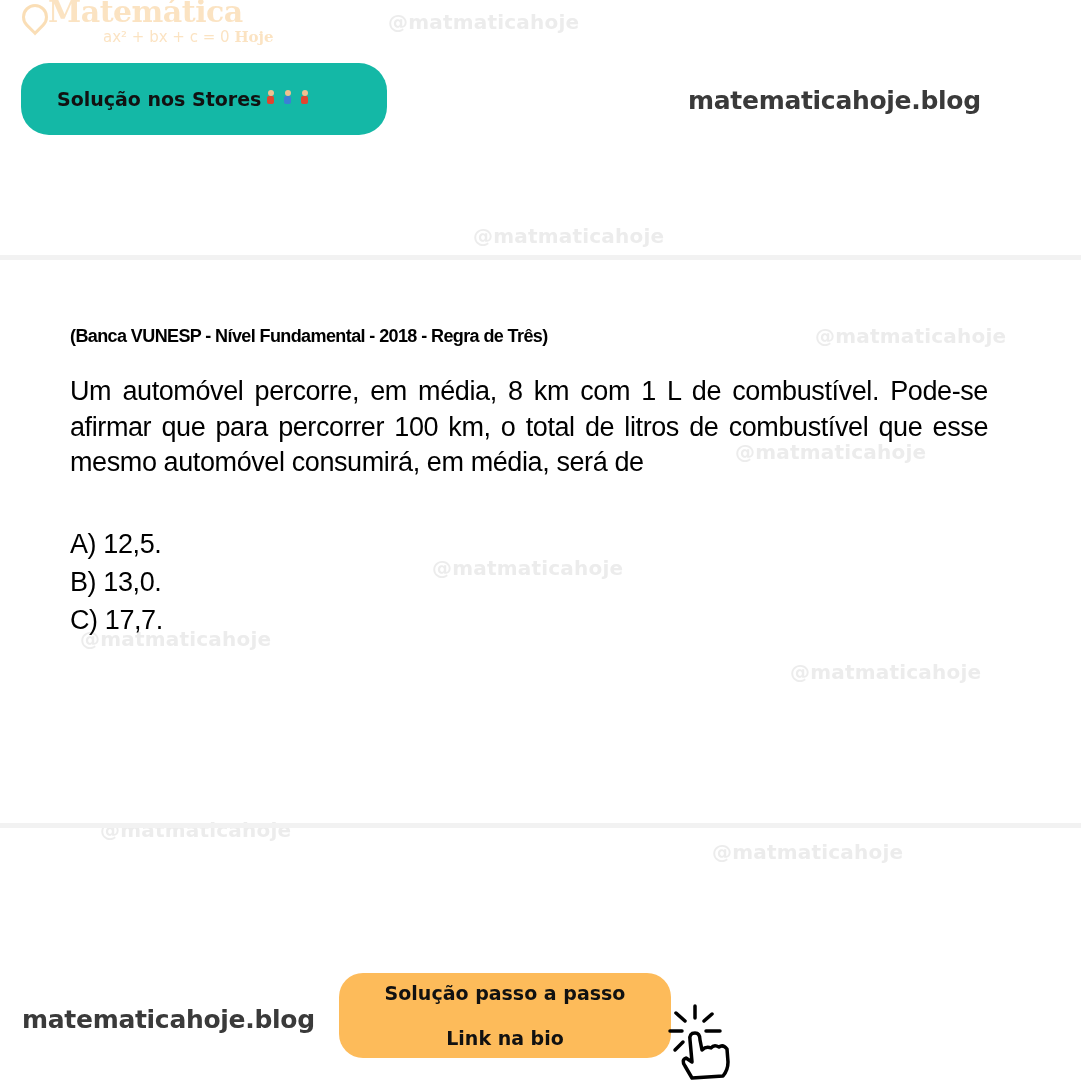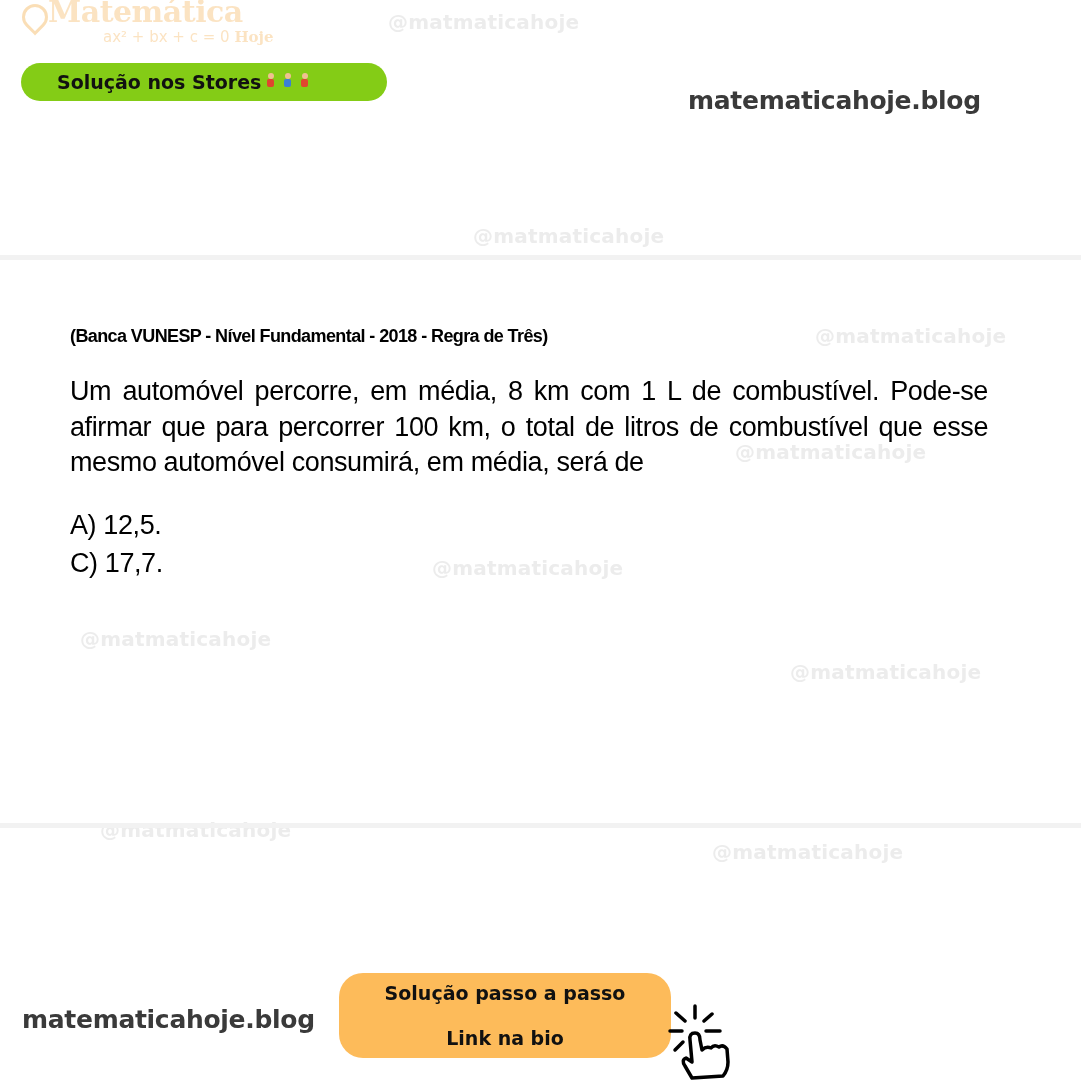--- a/index.html
+++ b/index.html
@@ -30,22 +30,22 @@
       font-family: "DejaVu Serif", serif; font-weight: bold; font-size: 30px;
       color: #f7c27a; letter-spacing: -0.5px;
     }
     .logo .formula {
       position: absolute; left: 40px; top: 28px;
       font-family: "DejaVu Sans", sans-serif; font-size: 15px; color: #f7c27a; white-space: nowrap; margin-left: 45px;
     }
     .logo .formula b { font-family: "DejaVu Serif", serif; font-weight: bold; }
 
     .btn-stores {
-      position: absolute; left: 21px; top: 63px; width: 366px; height: 38px;
-      background: #84cc16; border-radius: 28px;
+      position: absolute; left: 21px; top: 63px; width: 366px; height: 72px;
+      background: #14b8a6; border-radius: 28px;
       display: flex; align-items: center; padding-left: 36px;
       font-family: "DejaVu Sans", sans-serif; font-weight: bold; font-size: 19px; color: #111;
       z-index: 2; cursor: pointer;
     }
     .runners { display: inline-flex; gap: 6px; margin-left: 4px; font-size: 14px; }
     .runner { display: inline-block; width: 11px; height: 18px; position: relative; }
     .runner::before { content: ""; position: absolute; left: 3px; top: 0; width: 6px; height: 6px; border-radius: 50%; background: #f0c090; }
     .runner::after { content: ""; position: absolute; left: 2px; top: 6px; width: 7px; height: 8px; background: var(--c); border-radius: 2px; }
 
     .blog-top {
@@ -64,21 +64,21 @@
     }
     .heading {
       font-family: "Liberation Sans", sans-serif; font-weight: bold; font-size: 18px;
       letter-spacing: -0.6px; white-space: nowrap; line-height: 36px;
     }
     .question {
       margin-top: 20px;
       font-family: "Liberation Sans", sans-serif; font-size: 27px; line-height: 35.5px;
       text-align: justify; letter-spacing: -0.4px;
     }
-    .options { margin-top: 25px; list-style: none; }
+    .options { margin-top: 44px; list-style: none; }
     .options li {
       font-family: "Liberation Sans", sans-serif; font-size: 27px; line-height: 38px;
       letter-spacing: -0.4px; cursor: pointer;
     }
 
     .blog-bottom {
       position: absolute; left: 22px; top: 1005px;
       font-family: "DejaVu Sans", sans-serif; font-weight: bold; font-size: 25px; color: #3a3a3a;
       z-index: 2; letter-spacing: -0.3px;
     }
@@ -122,20 +122,21 @@
 <div class="blog-top">matematicahoje.blog</div>
 
 <div class="divider" style="top:255px;"></div>
 <div class="divider" style="top:823px;"></div>
 
 <div class="content">
   <div class="heading">(Banca VUNESP - Nível Fundamental - 2018 - Regra de Três)</div>
   <p class="question">Um automóvel percorre, em média, 8 km com 1 L de combustível. Pode-se afirmar que para percorrer 100 km, o total de litros de combustível que esse mesmo automóvel consumirá, em média, será de</p>
   <ul class="options">
     <li>A) 12,5.</li>
+    <li>B) 13,0.</li>
     <li>C) 17,7.</li>
   </ul>
 </div>
 
 <div class="blog-bottom">matematicahoje.blog</div>
 
 <div class="btn-solution">
   <span>Solução passo a passo</span>
   <span>Link na bio</span>
 </div>

